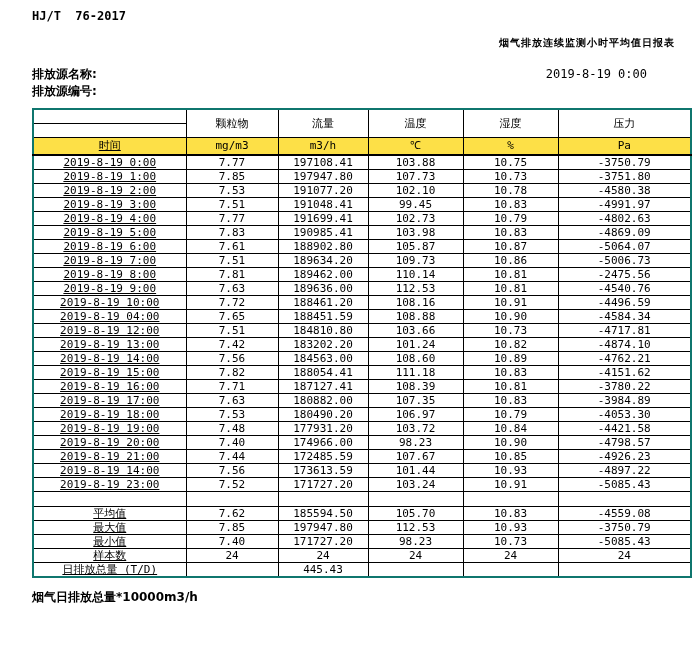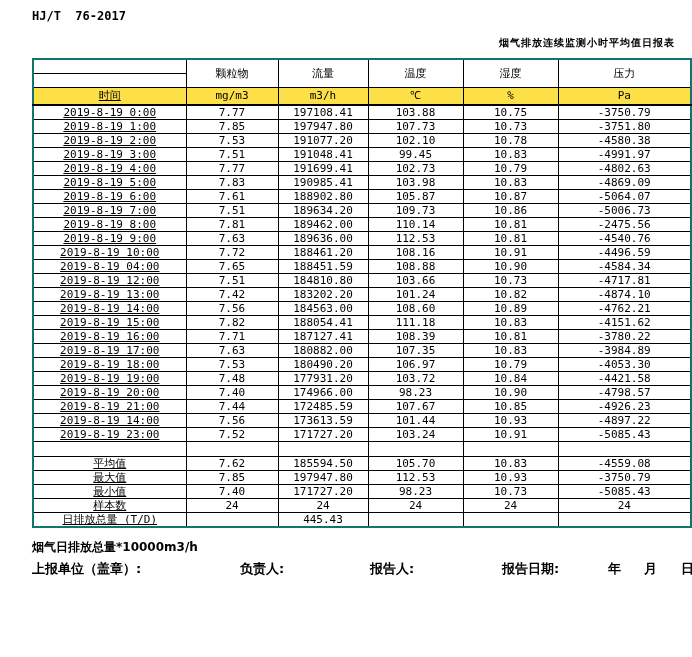--- a/index.html
+++ b/index.html
@@ -63,20 +63,27 @@
 </style>
 </head>
 <body>
 
 <div class="doc" data-name="report-page">
 
   <div class="std-no" data-name="standard-number">HJ/T  76-2017</div>
 
   <div class="title" data-name="page-title">烟气排放连续监测小时平均值日报表</div>
 
+  <div class="meta" data-name="meta-section">
+    <div class="meta-labels" data-name="source-labels">
+      <div class="lbl" data-name="source-name-label">排放源名称:</div>
+      <div class="lbl" data-name="source-code-label">排放源编号:</div>
+    </div>
+    <div class="meta-date" data-name="report-datetime">2019-8-19 0:00</div>
+  </div>
 
   <table class="report" data-name="hourly-report-table">
     <colgroup>
       <col style="width:153px">
       <col style="width:92px">
       <col style="width:90px">
       <col style="width:95px">
       <col style="width:95px">
       <col style="width:133px">
     </colgroup>
@@ -344,23 +351,14 @@
           <td data-name="value-cell">445.43</td>
           <td data-name="value-cell"></td>
           <td data-name="value-cell"></td>
           <td data-name="value-cell"></td>
         </tr>
       </tbody>
   </table>
 
   <div class="footnote" data-name="total-emission-note">烟气日排放总量*10000m3/h</div>
 
-  <div class="sigline" data-name="signature-line">
-    <span class="sig-unit" data-name="reporting-unit-label">上报单位（盖章）:</span>
-    <span class="sig-resp" data-name="responsible-person-label">负责人:</span>
-    <span class="sig-rept" data-name="reporter-label">报告人:</span>
-    <span class="sig-date" data-name="report-date-label">报告日期:</span>
-    <span class="sig-year" data-name="year-label">年</span>
-    <span class="sig-month" data-name="month-label">月</span>
-    <span class="sig-day" data-name="day-label">日</span>
-  </div>
 
 </div>
 
 </body></html>

